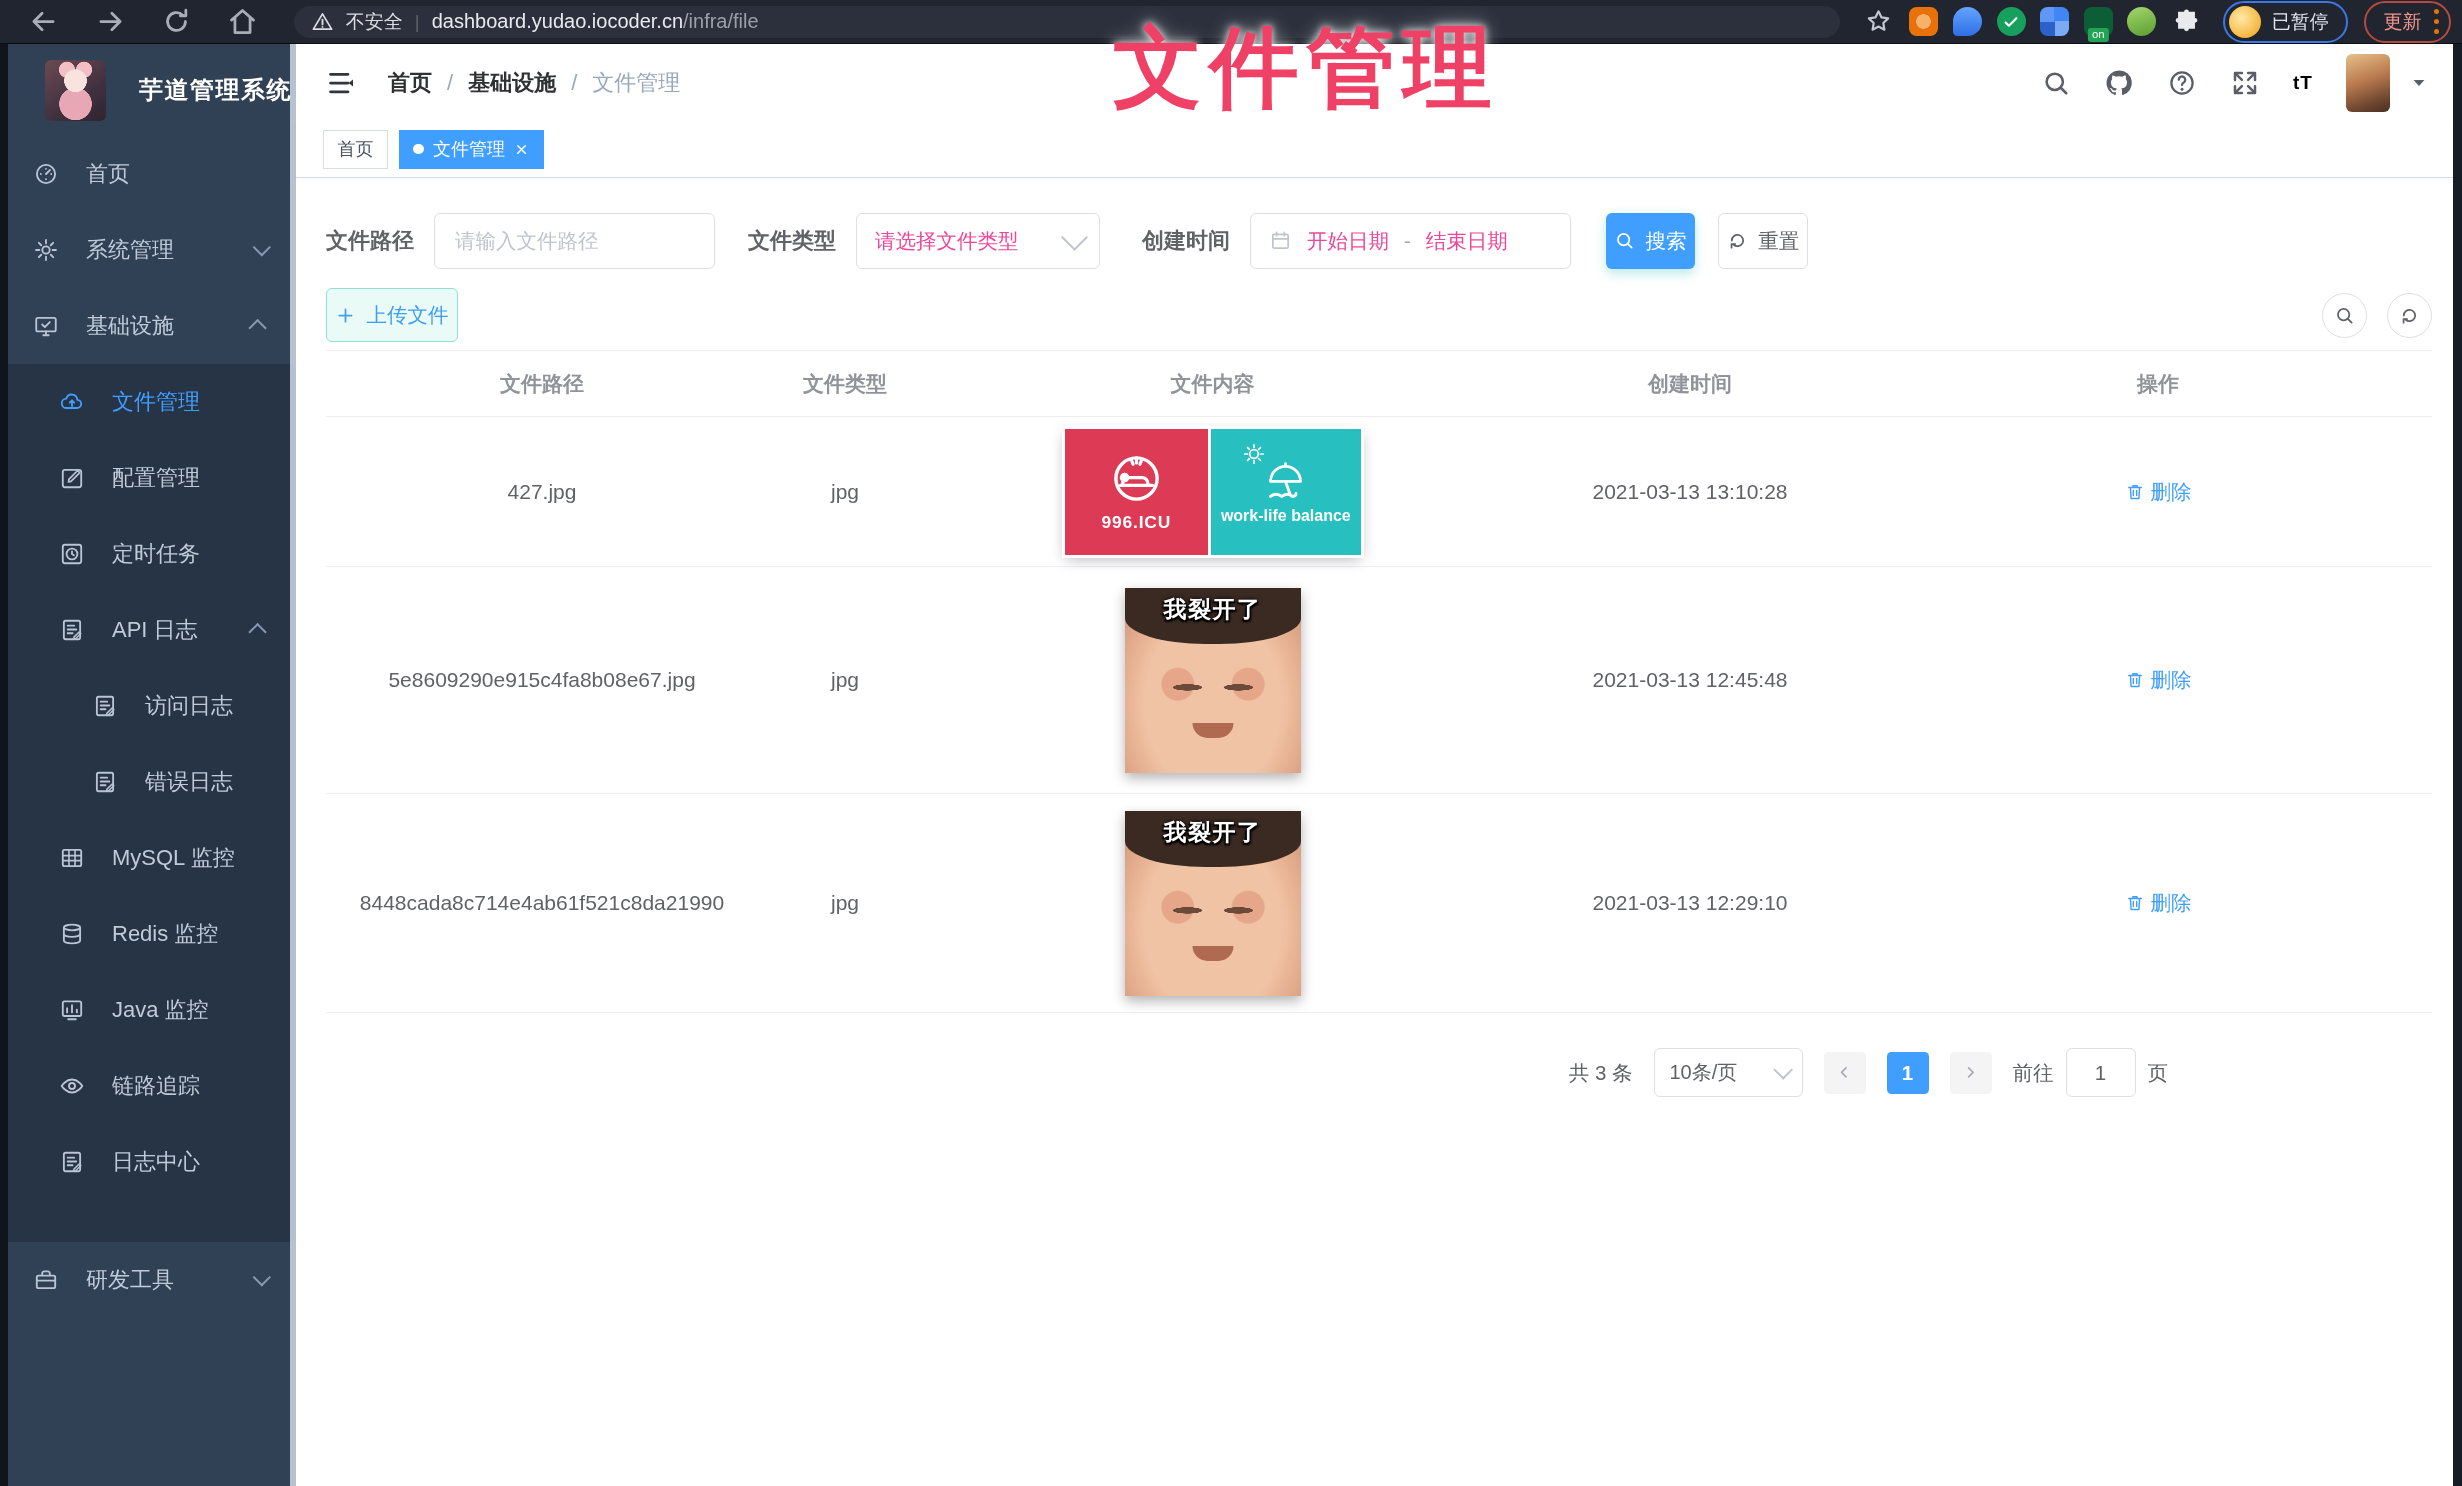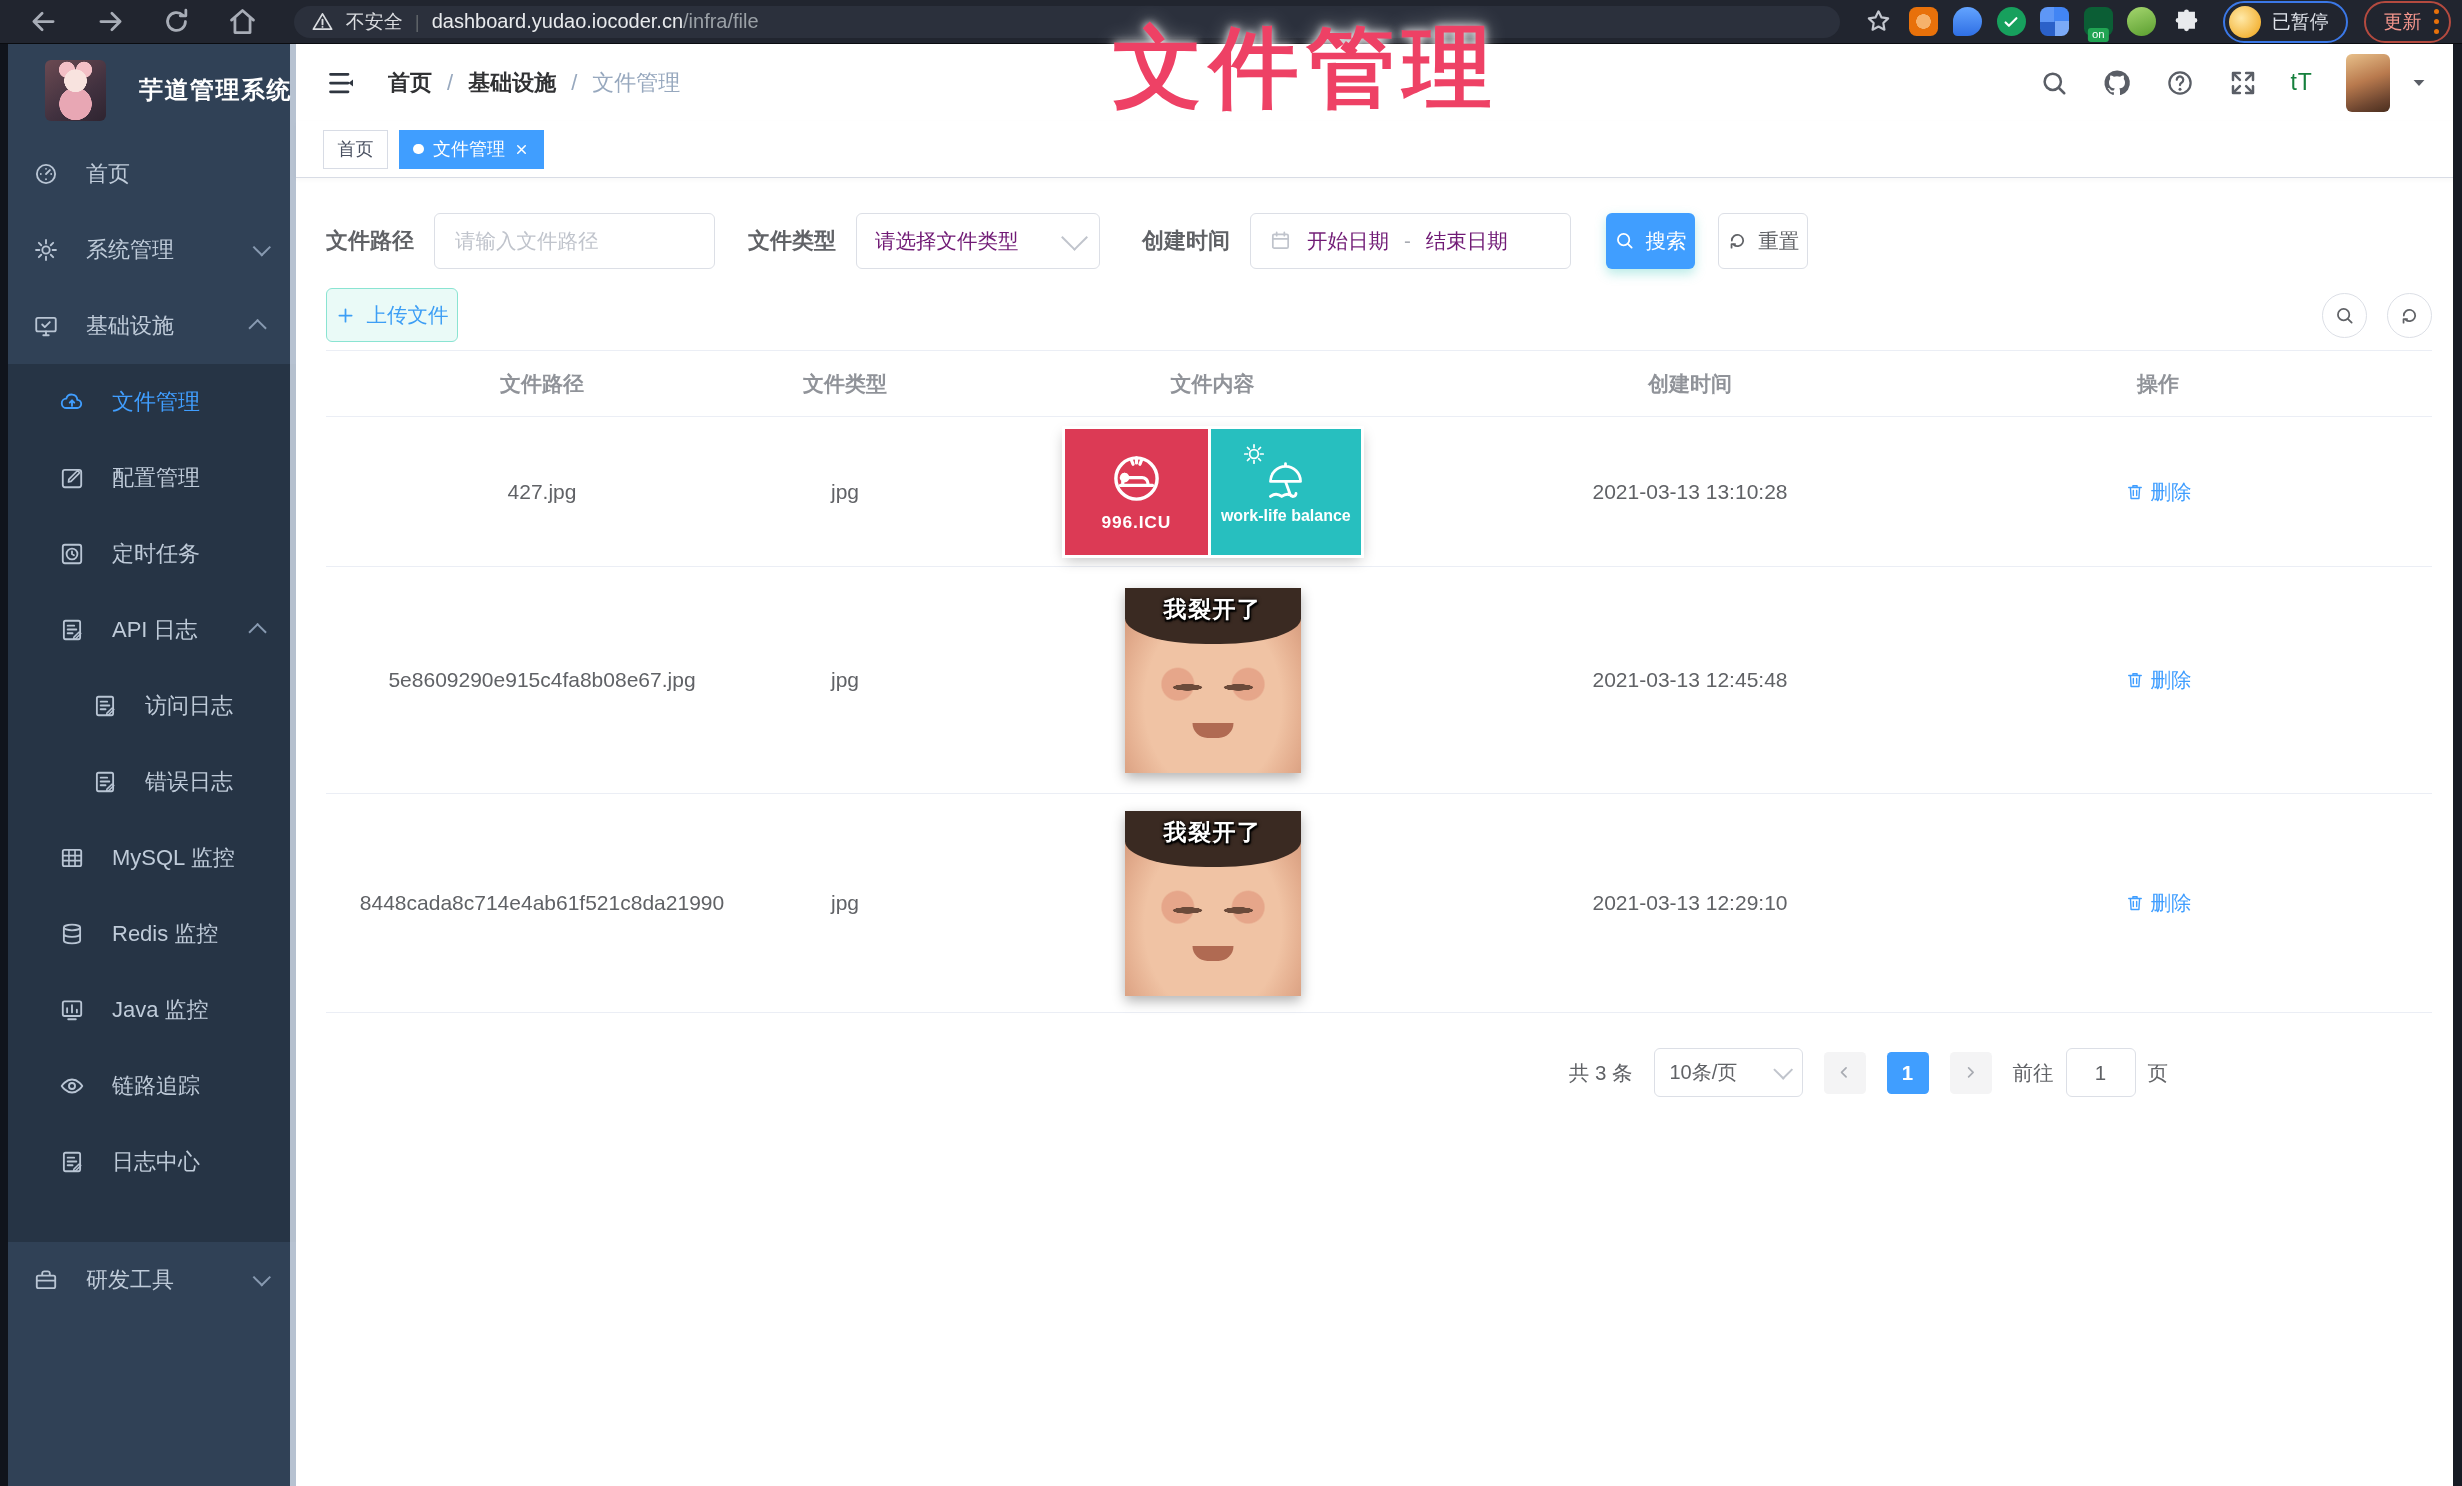--- a/index.html
+++ b/index.html
@@ -70,21 +70,21 @@
   
   .main{flex:1;display:flex;flex-direction:column;background:#fff;min-width:0;position:relative}
   .topbar{height:77px;display:flex;align-items:center;padding:0 33px 0 27px;flex:none}
   .fold{width:35px;height:30px;color:#2f3640;margin-right:30px}
   .crumb{display:flex;align-items:center;gap:15px;font-size:22px}
   .crumb .c-link{color:#303133;font-weight:bold}
   .crumb .c-sep{color:#97a8be;font-weight:normal}
   .crumb .c-cur{color:#97a8be}
   .top-right{margin-left:auto;display:flex;align-items:center;gap:33px}
   .hd-ic{width:30px;height:30px;color:#5a5e66}
-  .tT{font-size:23px;color:#15803d;font-weight:normal;letter-spacing:0.8px}
+  .tT{font-size:19px;color:#000000;font-weight:bold;letter-spacing:0.8px}
   .hd-avatar{width:44px;height:58px;border-radius:6px;
      background:linear-gradient(160deg,#e8c08a 0%,#b97a4e 45%,#6e4630 80%,#4a2e1e 100%)}
   .hd-caret{width:20px;height:20px;color:#5a5e66;margin-left:-13.6px}
 
   .tagsbar{height:56px;border-bottom:1.5px solid #d8dce5;display:flex;align-items:center;
            padding:0 27px;gap:10.6px;flex:none;box-shadow:0 1.5px 4.5px rgba(0,0,0,.03)}
   .tag{height:39px;box-sizing:border-box;padding:0 13.6px;border:1.5px solid #d8dce5;background:#fff;
        color:#495060;font-size:18px;display:flex;align-items:center;gap:9px;cursor:pointer}
   .tag.active{background:#409eff;border-color:#409eff;color:#fff}
   .tag .dot{width:10.6px;height:10.6px;border-radius:50%;background:#fff}
@@ -93,21 +93,21 @@
   .content{flex:1;padding:23px 30px 0 30px;position:relative;box-sizing:border-box}
 
   
   .filter{display:flex;align-items:center;height:79px}
   .f-label{font-size:22px;color:#606266;font-weight:bold;white-space:nowrap}
   .inp{height:56px;box-sizing:border-box;border:1.5px solid #dcdfe6;border-radius:6px;background:#fff;
        display:flex;align-items:center;padding:0 18px;gap:10.6px}
   .inp input{border:none;outline:none;font-size:20.5px;color:#606266;width:100%;background:transparent;
        font-family:inherit}
   .inp input::placeholder{color:#c0c4cc}
-  .ph{color:#701a75;font-size:20.5px;white-space:nowrap}
+  .ph{color:#ec4899;font-size:20.5px;white-space:nowrap}
   .sel-caret{width:16.7px;height:16.7px;border-right:2.3px solid #c0c4cc;border-bottom:2.3px solid #c0c4cc;
        transform:rotate(45deg) translateY(-4.5px);margin-left:auto;flex:none}
   .cal{width:23px;height:23px;color:#c0c4cc;flex:none}
   .btn{height:56px;box-sizing:border-box;border-radius:6px;display:flex;align-items:center;
        gap:10.6px;padding:0 8px;font-size:20.5px;cursor:pointer;white-space:nowrap}
   .btn .bic{width:21px;height:21px}
   .btn-primary{background:#409eff;color:#fff;box-shadow:0 4.5px 10.6px rgba(64,200,190,.35)}
   .btn-plain{background:#fff;border:1.5px solid #dcdfe6;color:#606266}
   .btn-upload{background:#eafaf7;border:1.5px solid #8ae4d2;color:#3d9ef5}
 

